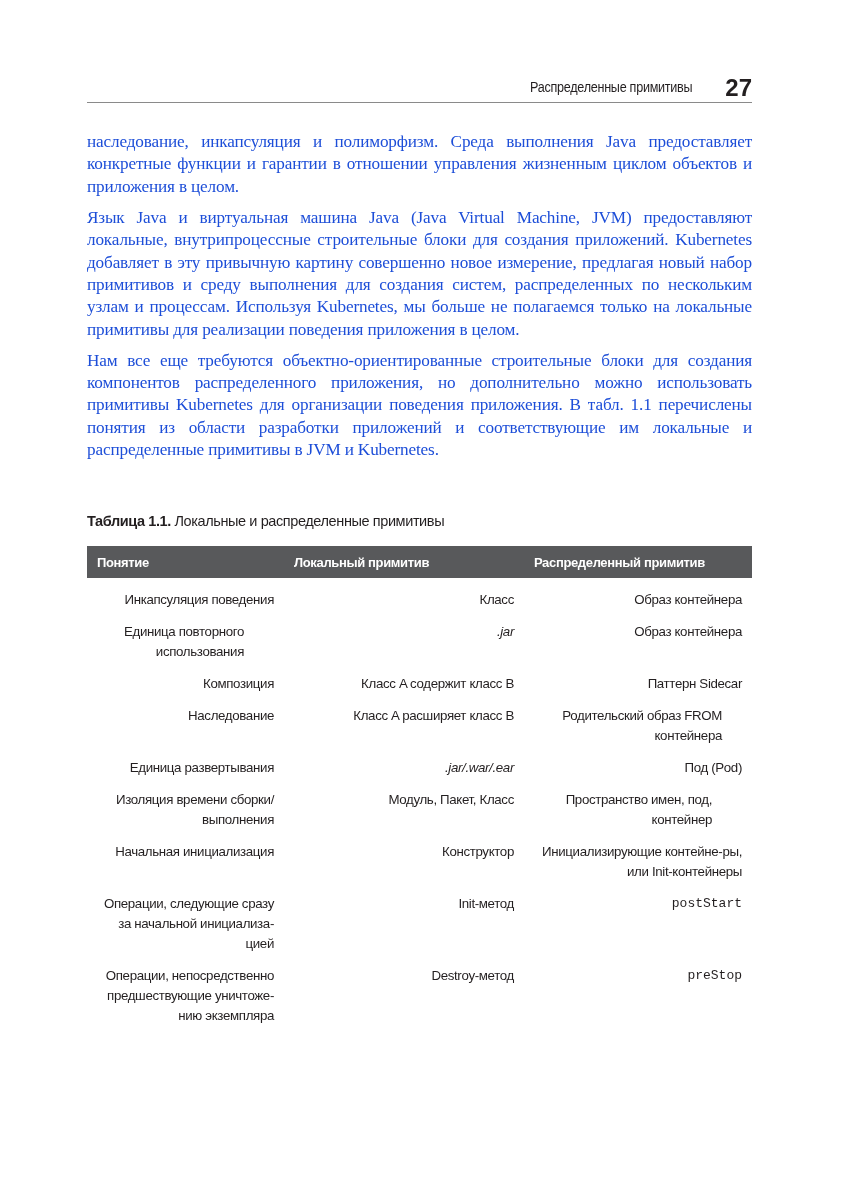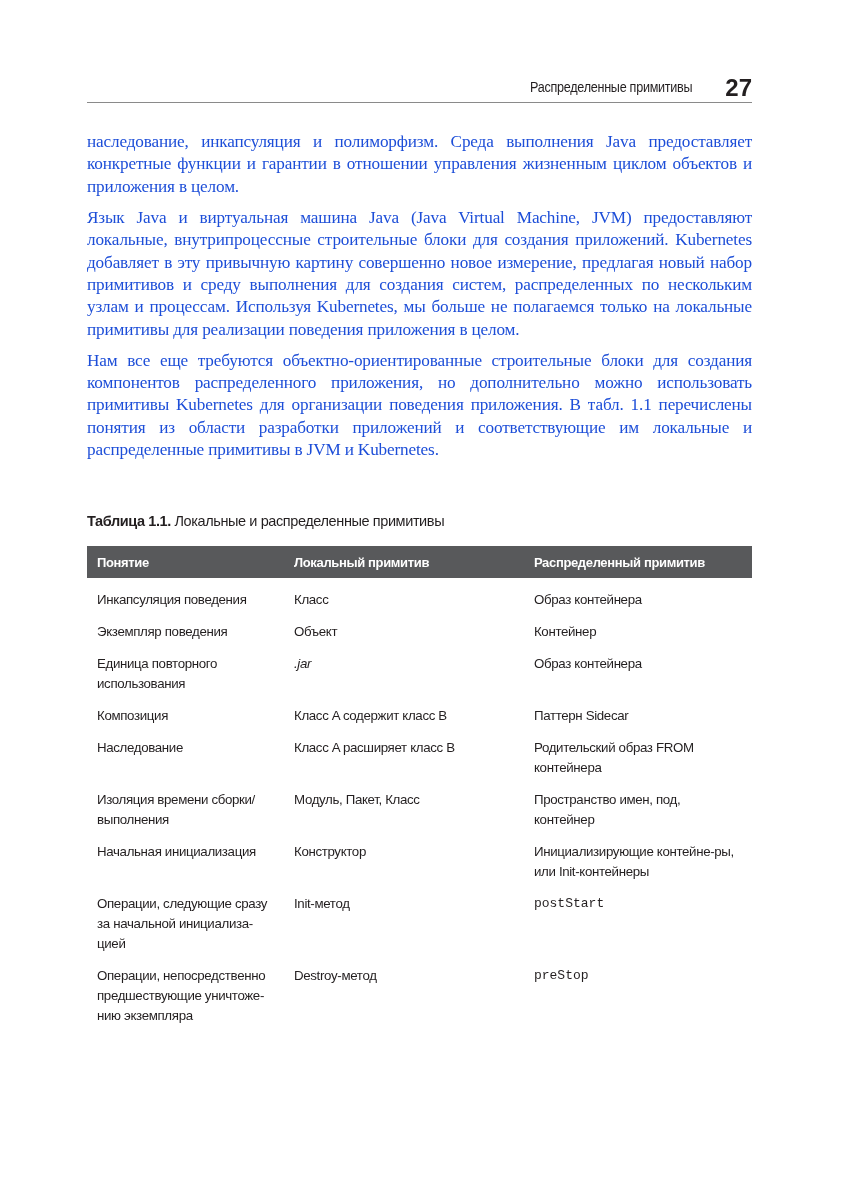--- a/index.html
+++ b/index.html
@@ -7,21 +7,21 @@
     .page { position: absolute; left: 87px; top: 0; width: 665px; }
     .running-head { position: absolute; top: 76px; left: 0; width: 665px; height: 26px; border-bottom: 1.5px solid #8a8a8a; }
     .rh-title { position: absolute; right: 60px; top: 3px; font-family: "Liberation Sans", sans-serif; font-size: 14px; letter-spacing: -0.3px; color: #231f20; transform: scaleX(0.9); transform-origin: right; }
     .rh-num { position: absolute; right: 0; top: -2px; font-family: "Liberation Sans", sans-serif; font-weight: bold; font-size: 24px; color: #231f20; }
     .body-text { position: absolute; top: 131px; left: 0; width: 665px; }
     .para { font-family: "Liberation Serif", serif; font-size: 17.2px; line-height: 22.4px; text-align: justify; margin: 0 0 8.5px 0; letter-spacing: -0.15px; color: #1d4ed8; }
     .caption { position: absolute; top: 513px; left: 0; font-family: "Liberation Sans", sans-serif; font-size: 14.5px; color: #231f20; letter-spacing: -0.4px; }
     .caption b { font-weight: bold; }
     .tbl { position: absolute; top: 546px; left: 0; width: 665px; border-collapse: collapse; font-family: "Liberation Sans", sans-serif; font-size: 13.3px; letter-spacing: -0.35px; color: #231f20; }
     .tbl th { background: #58595b; color: #ffffff; font-weight: bold; text-align: left; height: 32px; padding: 0 10px; font-size: 13px; }
-    .tbl td { vertical-align: top; padding: 12px 10px 0 10px; line-height: 20px; }
+    .tbl td { vertical-align: top; padding: 12px 10px 0 10px; line-height: 20px; text-align: right; }
     .c1 { width: 181px; }
     .c2 { width: 230px; }
     .c3 { width: 214px; }
     .it { font-style: italic; }
     .mono { font-family: "Liberation Mono", monospace; font-size: 13px; letter-spacing: 0; }
   </style>
 </head>
 <body>
 
 <div class="page">
@@ -46,38 +46,38 @@
         <th class="c3">Распределенный примитив</th>
       </tr>
     </thead>
     <tbody>
       <tr>
         <td>Инкапсуляция поведения</td>
         <td>Класс</td>
         <td>Образ контейнера</td>
       </tr>
       <tr>
-        <td>Экземпляр поведения</td>
-        <td>Объект</td>
-        <td>Контейнер</td>
-      </tr>
-      <tr>
         <td style="padding-right:40px">Единица повторного использования</td>
         <td class="it">.jar</td>
         <td>Образ контейнера</td>
       </tr>
       <tr>
         <td>Композиция</td>
         <td>Класс A содержит класс B</td>
         <td>Паттерн Sidecar</td>
       </tr>
       <tr>
         <td>Наследование</td>
         <td>Класс A расширяет класс B</td>
         <td style="padding-right:30px">Родительский образ FROM контейнера</td>
+      </tr>
+      <tr>
+        <td>Единица развертывания</td>
+        <td class="it">.jar/.war/.ear</td>
+        <td>Под (Pod)</td>
       </tr>
       <tr>
         <td>Изоляция времени сборки/выполнения</td>
         <td>Модуль, Пакет, Класс</td>
         <td style="padding-right:40px">Пространство имен, под, контейнер</td>
       </tr>
       <tr>
         <td>Начальная инициализация</td>
         <td>Конструктор</td>
         <td>Инициализирующие контейне-ры, или Init-контейнеры</td>

